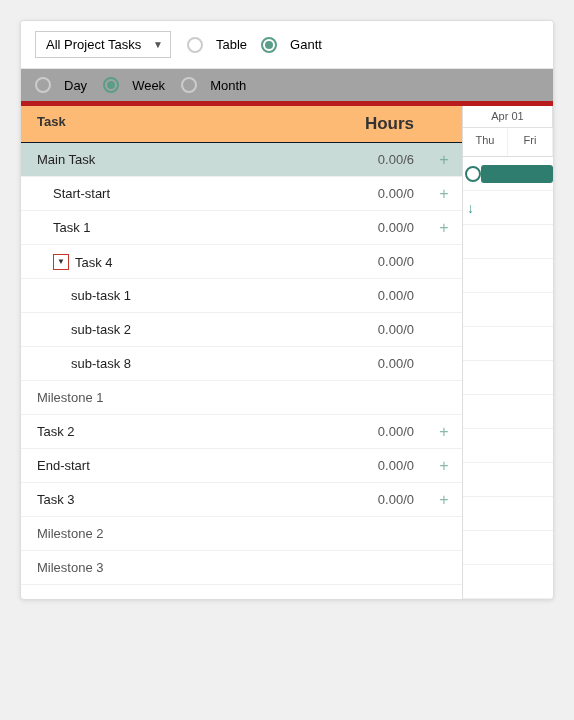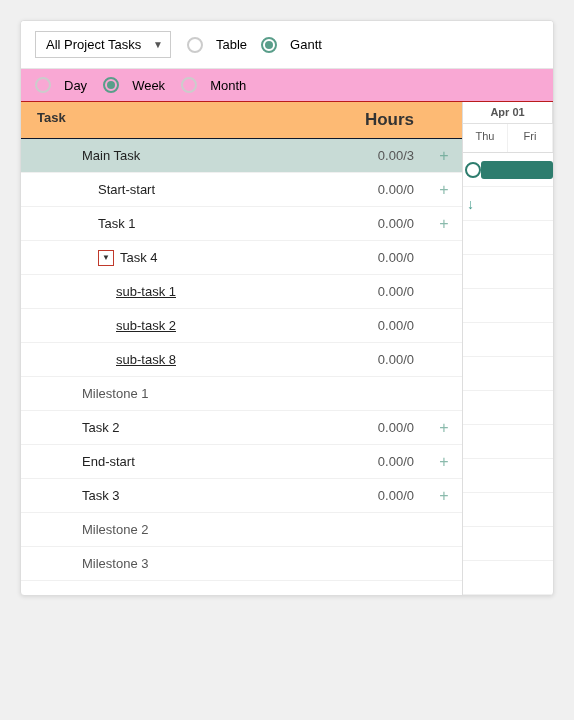--- a/index.html
+++ b/index.html
@@ -80,23 +80,23 @@
       content: '';
       width: 8px;
       height: 8px;
       border-radius: 50%;
       background: #5a9e8a;
     }
     .timeframe-bar {
       display: flex;
       align-items: center;
       padding: 8px 14px;
-      border-bottom: 1px solid #b91c1c;
+      border-bottom: 5px solid #b91c1c;
       gap: 16px;
-      background: #f9a8d4;
+      background: #a3a3a3;
     }
     .main-content {
       display: flex;
       overflow: hidden;
     }
     .task-table {
       flex: 1;
       border-right: 1px solid #ddd;
     }
     .table-header {
@@ -131,30 +131,28 @@
     }
     .task-row.main-task {
       background: #c8dbd6;
     }
     .task-name {
       flex: 1;
       padding: 6px 6px 6px 16px;
       color: #222;
       font-size: 13px;
       display: flex;
-      align-items: center;
+      align-items: flex-end;
       gap: 4px;
-      margin-left: 45px;
     }
     .task-name.indent-1 {
       padding-left: 32px;
     }
     .task-name.indent-2 {
       padding-left: 50px;
-      text-decoration: underline;
     }
     .task-hours {
       width: 80px;
       text-align: right;
       padding-right: 12px;
       color: #555;
       font-size: 13px;
     }
     .task-add {
       width: 36px;
@@ -201,21 +199,20 @@
       border-bottom: 1px solid #e0e0e0;
       height: 22px;
     }
     .gantt-month-cell {
       flex: 1;
       text-align: center;
       font-size: 11px;
       color: #555;
       padding: 4px 2px;
       border-right: 1px solid #e0e0e0;
-      font-weight: bold;
     }
     .gantt-days-row {
       display: flex;
       height: 28px;
     }
     .gantt-day-cell {
       flex: 1;
       text-align: center;
       font-size: 11px;
       color: #555;
@@ -302,21 +299,21 @@
         <div class="col-task">Task</div>
         <div class="col-hours">Hours</div>
         <div class="col-add"></div>
       </div>
 
       <div id="task-rows">
           <div class="task-row main-task">
             <div class="task-name ">
               <span>Main Task</span>
             </div>
-            <div class="task-hours">0.00/3</div>
+            <div class="task-hours">0.00/6</div>
             <div class="task-add">+</div>
           </div>
           <div class="task-row">
             <div class="task-name indent-1">
               <span>Start-start</span>
             </div>
             <div class="task-hours">0.00/0</div>
             <div class="task-add">+</div>
           </div>
           <div class="task-row">

